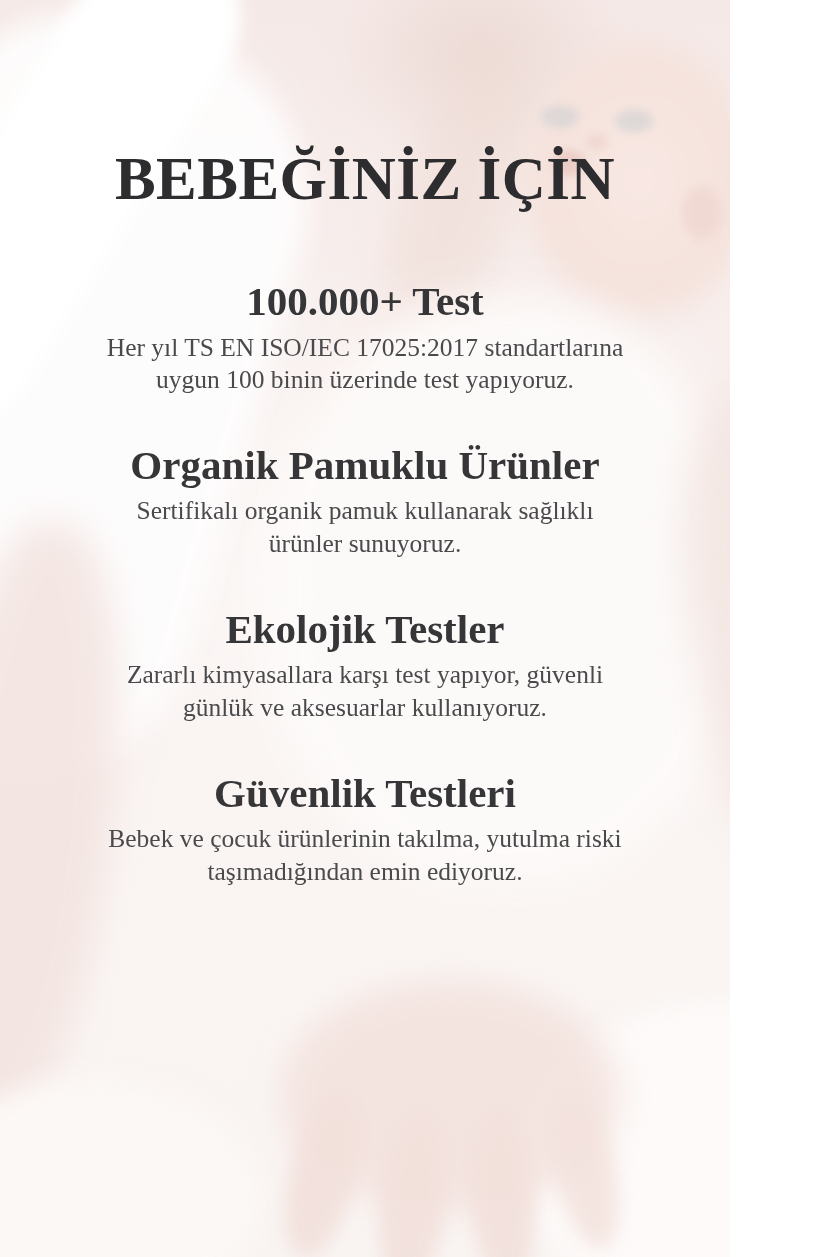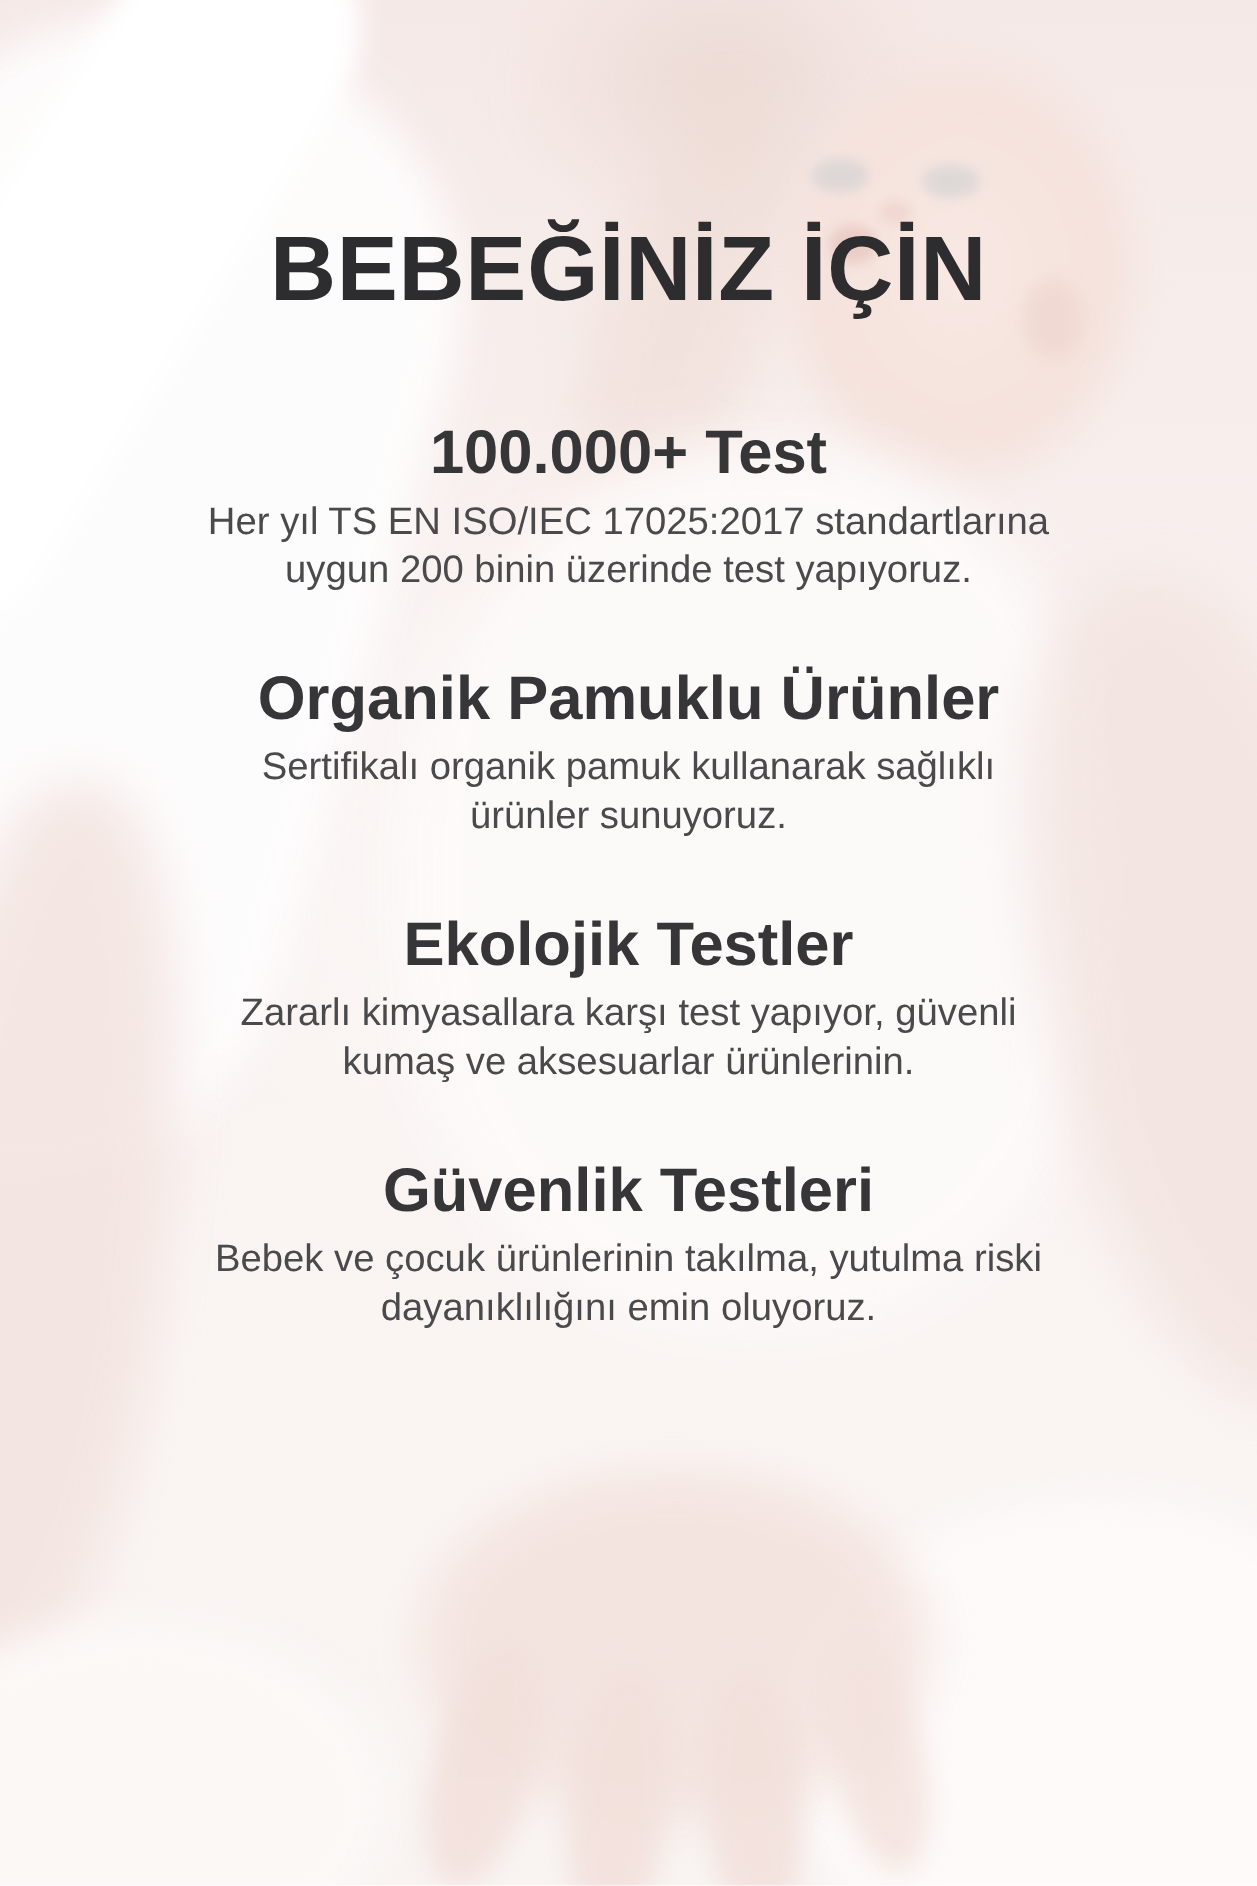--- a/index.html
+++ b/index.html
@@ -1,21 +1,21 @@
 <!DOCTYPE html>
 <html lang="tr"><head>
 <meta charset="utf-8">
 <style>
   html, body { margin: 0; padding: 0; background: #ffffff; }
   .poster {
     position: relative;
-    width: 838px;
+    width: 730px;
     height: 1257px;
     overflow: hidden;
-    font-family: Liberation Sans, sans-serif;
+    font-family: Liberation Serif, serif;
     background:
       radial-gradient(ellipse 480px 420px at 52% 44%, rgba(253,251,250,0.95) 0%, rgba(253,251,250,0) 70%),
       linear-gradient(180deg, #f5e9e7 0%, #f7eeec 22%, #f9f2f0 48%, #faf5f3 72%, #f9f4f2 100%);
   }
   .bg { position: absolute; inset: 0; pointer-events: none; }
   .bg div { position: absolute; }
 
   .hair-blob      { left: 330px; top: -60px;  width: 300px; height: 230px; border-radius: 50%;
                     background: radial-gradient(closest-side, #ead6cf 0%, rgba(234,214,207,0)); filter: blur(14px); opacity: .8; }
   .hair-strand    { left: 400px; top: 60px;   width: 110px; height: 300px; border-radius: 50%;
@@ -117,43 +117,43 @@
   <div class="content">
 
     <h1 class="poster-title">
       <span class="line">BEBEĞİNİZ İÇİN</span>
     </h1>
 
     <section class="info-section">
       <h2 class="sec-heading">100.000+ Test</h2>
       <p class="sec-body">
         <span class="line">Her yıl TS EN ISO/IEC 17025:2017 standartlarına</span>
-        <span class="line">uygun 200 binin üzerinde test yapıyoruz.</span>
+        <span class="line">uygun 100 binin üzerinde test yapıyoruz.</span>
       </p>
     </section>
 
     <section class="info-section">
       <h2 class="sec-heading">Organik Pamuklu Ürünler</h2>
       <p class="sec-body">
         <span class="line">Sertifikalı organik pamuk kullanarak sağlıklı</span>
         <span class="line">ürünler sunuyoruz.</span>
       </p>
     </section>
 
     <section class="info-section">
       <h2 class="sec-heading">Ekolojik Testler</h2>
       <p class="sec-body">
         <span class="line">Zararlı kimyasallara karşı test yapıyor, güvenli</span>
-        <span class="line">kumaş ve aksesuarlar ürünlerinin.</span>
+        <span class="line">günlük ve aksesuarlar kullanıyoruz.</span>
       </p>
     </section>
 
 
     <section class="info-section">
       <h2 class="sec-heading">Güvenlik Testleri</h2>
       <p class="sec-body">
         <span class="line">Bebek ve çocuk ürünlerinin takılma, yutulma riski</span>
-        <span class="line">dayanıklılığını emin oluyoruz.</span>
+        <span class="line">taşımadığından emin ediyoruz.</span>
       </p>
     </section>
 
   </div>
 </div>
 
 </body></html>

